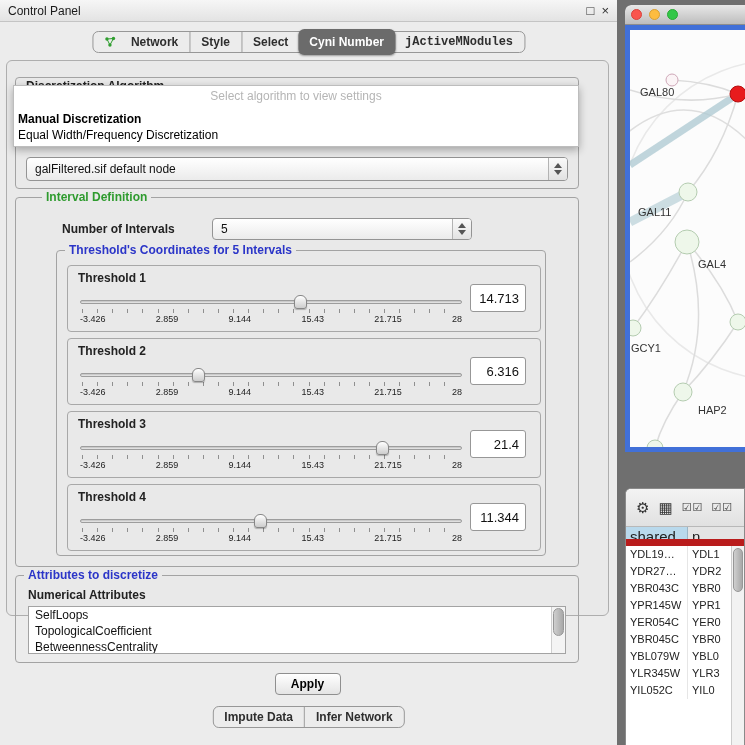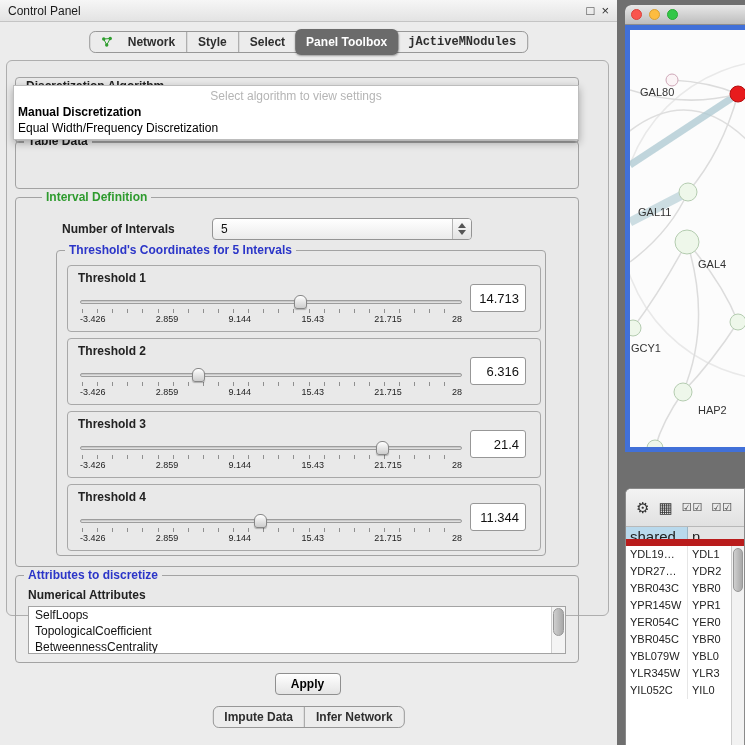--- a/index.html
+++ b/index.html
@@ -41,21 +41,21 @@
   .group-title.green { color:#2e9b2e; }
   .group-title.blue  { color:#2b35c8; }
 
   .algo-group { left:8px; top:16px; width:564px; height:66px; }
   .algo-title { position:absolute; top:1px; left:10px; font-weight:bold; z-index:1; }
 
   .popup { position:absolute; left:6px; top:24px; width:566px; background:#fff;
            border:1px solid #bdbdbd; box-shadow:0 3px 8px rgba(0,0,0,.3); z-index:5; padding-bottom:3px; }
   .popup-placeholder { text-align:center; color:#b5b5b5; line-height:16px; margin-top:2px; }
   .popup-item { line-height:16px; padding-left:4px; color:#000; }
-  .popup-item.bold { font-weight:bold; }
+  .popup-item.bold { font-weight:bold;margin-top:7px; }
 
   .tdata-group { left:8px; top:80px; width:564px; height:48px; }
 
   .combo { position:absolute; border:1px solid #949494; border-radius:4px;
            background:linear-gradient(#ffffff,#ebebeb); display:flex; align-items:center;
            padding-left:8px; font-size:12px; color:#111; }
   .stepper { position:absolute; right:0; top:0; bottom:0; width:19px;
              border-left:1px solid #b3b3b3; border-radius:0 3px 3px 0;
              background:linear-gradient(#fafafa,#e2e2e2);
              display:flex; flex-direction:column; align-items:center; justify-content:center; gap:2px; }
@@ -165,41 +165,48 @@
       </svg>
       <span>Network</span>
     </div>
     <div class="tab">
         <span>Style</span>
       </div>
     <div class="tab">
         <span>Select</span>
       </div>
     <div class="tab selected">
-        <span>Panel Toolbox</span>
+        <span>Cyni Number</span>
       </div>
     <div class="tab">
         <span>jActiveMNodules</span>
       </div>
   </div>
 
   <div class="main-panel">
 
     <div class="group algo-group">
       <span class="algo-title">Discretization Algorithm</span>
     </div>
 
     <div class="popup">
       <div class="popup-placeholder">Select algorithm to view settings</div>
       <div class="popup-item bold">Manual Discretization</div>
       <div class="popup-item">Equal Width/Frequency Discretization</div>
     </div>
 
     <div class="group tdata-group">
       <span class="group-title">Table Data</span>
+      <div class="combo tdata-combo">
+        <span>galFiltered.sif default node</span>
+        <span class="stepper">
+          <span class="arr-up"></span>
+          <span class="arr-dn"></span>
+        </span>
+      </div>
     </div>
 
     <div class="group interval-group">
       <span class="group-title green" style="left:26px;">Interval Definition</span>
 
       <span class="num-label">Number of Intervals</span>
       <div class="combo num-combo">
         <span>5</span>
         <span class="stepper">
           <span class="arr-up"></span>

